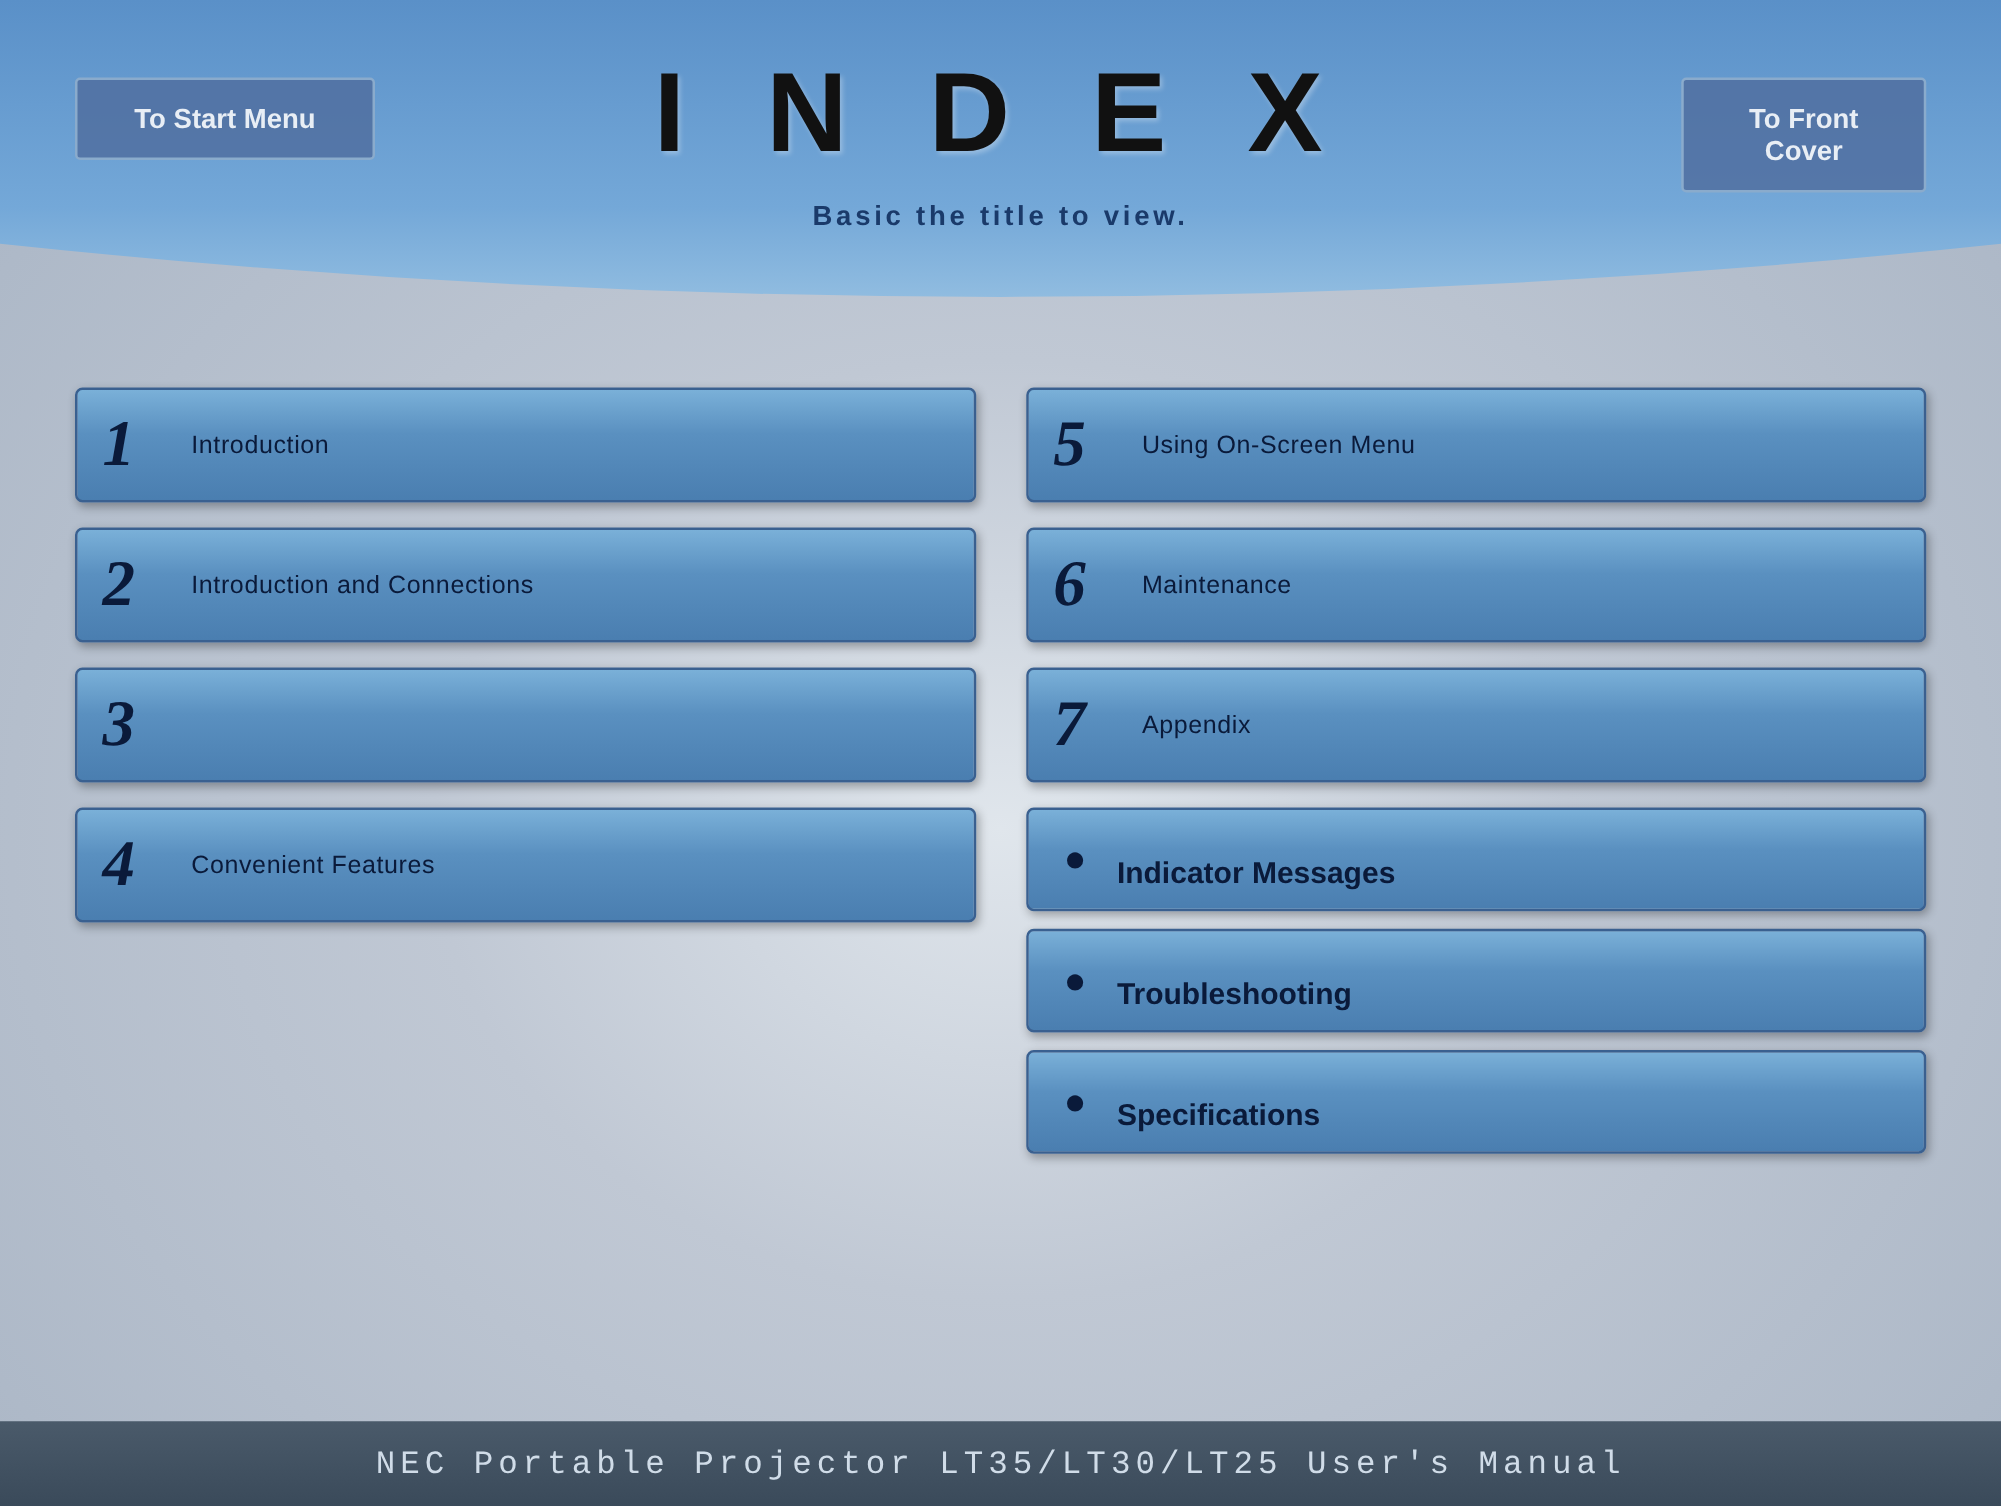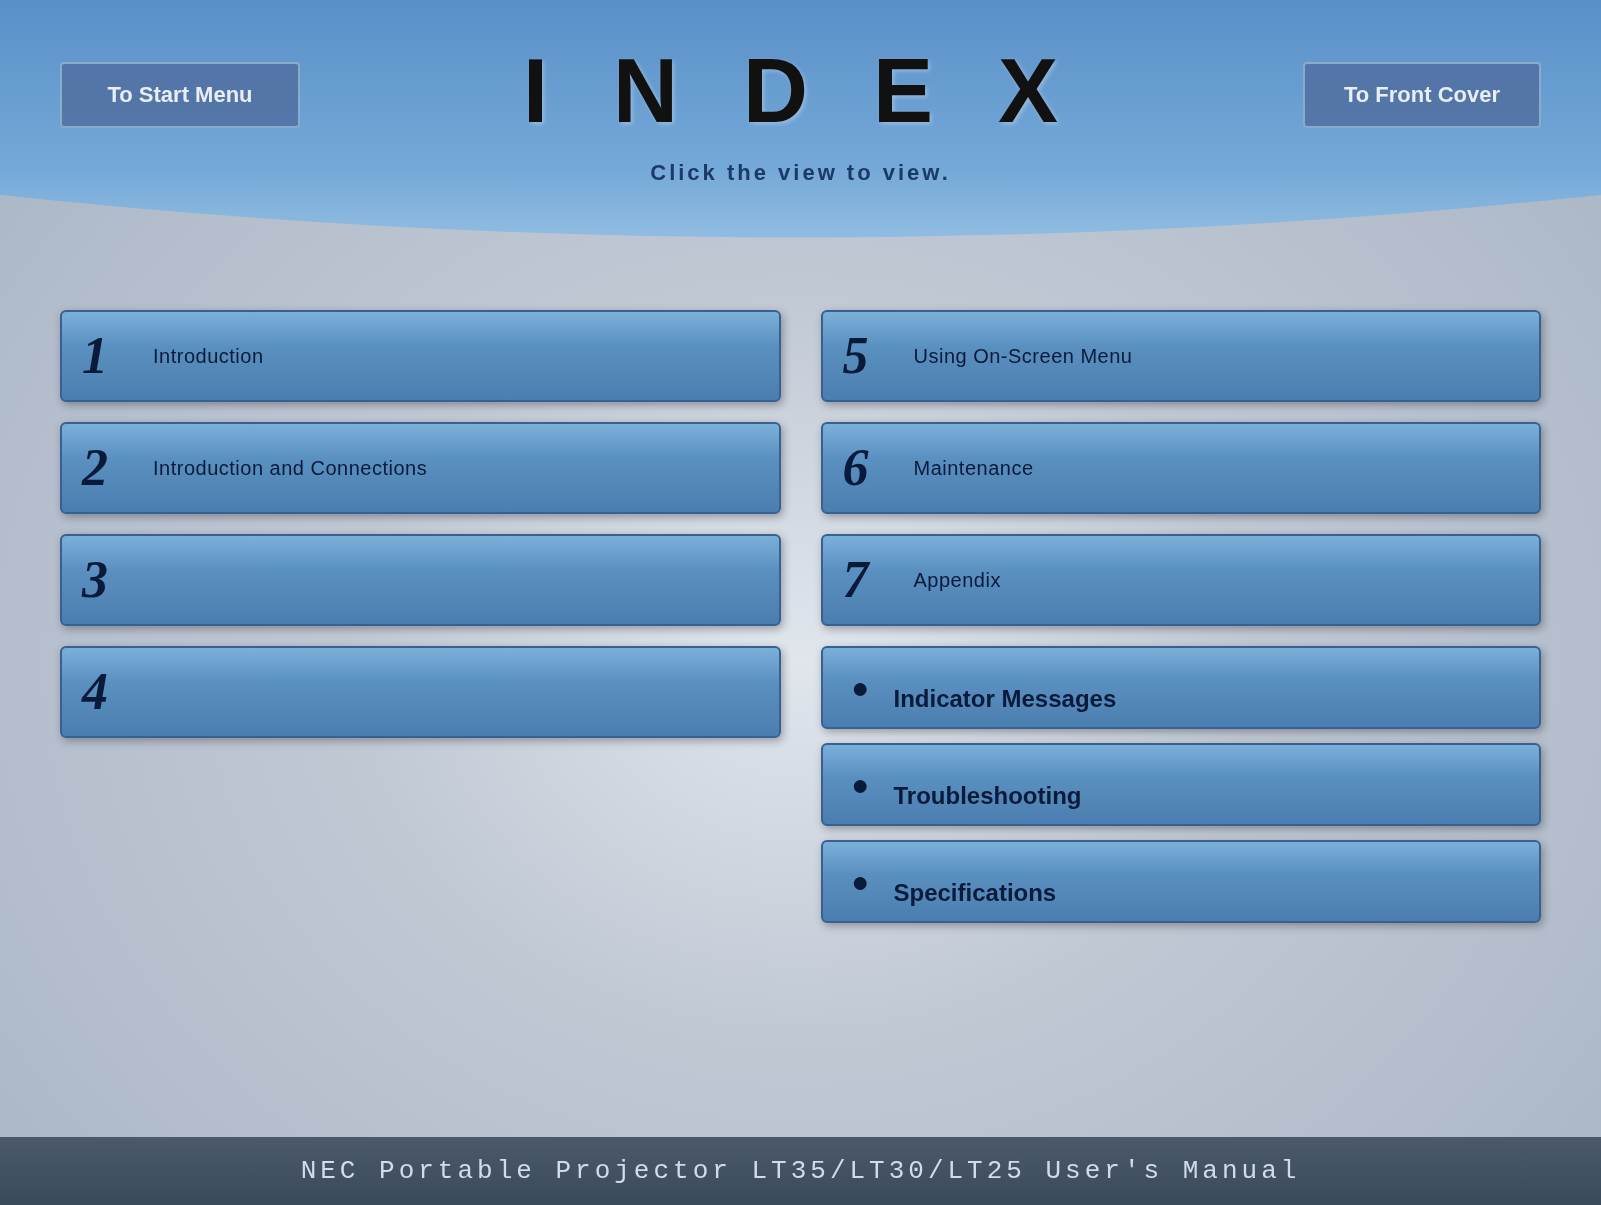--- a/index.html
+++ b/index.html
@@ -58,21 +58,21 @@
       top: 62px;
       right: 60px;
       z-index: 10;
       background: rgba(80, 110, 160, 0.85);
       border: 2px solid #8aabcc;
       color: #e8eef5;
       font-size: 22px;
       font-weight: bold;
       padding: 18px 30px;
       cursor: pointer;
-      width: 238px;
+      width: 196px;
       text-align: center;
       border-radius: 4px;
     }
 
     
     .index-title {
       position: absolute;
       top: 40px;
       left: 50%;
       transform: translateX(-50%);
@@ -224,21 +224,21 @@
       <stop offset="100%" stop-color="#90bce0"></stop>
     </linearGradient>
   </defs>
   <path d="M0,0 L1601,0 L1601,195 Q800,280 0,195 Z" fill="url(#headerGrad)"></path>
 </svg>
 
 <button class="btn-start-menu">To Start Menu</button>
 
 <div class="index-title">I N D E X</div>
 
-<div class="index-subtitle">Click the view to view.</div>
+<div class="index-subtitle">Basic the title to view.</div>
 
 <button class="btn-front-cover">To Front Cover</button>
 
 <div class="content-area">
 
   <div class="column">
 
     <a class="menu-item" href="#">
       <span class="menu-number">1</span>
       <span class="menu-label">Introduction</span>
@@ -248,20 +248,21 @@
       <span class="menu-number">2</span>
       <span class="menu-label">Introduction and Connections</span>
     </a>
 
     <a class="menu-item" href="#">
       <span class="menu-number">3</span>
     </a>
 
     <a class="menu-item" href="#">
       <span class="menu-number">4</span>
+      <span class="menu-label">Convenient Features</span>
     </a>
 
   </div>
 
   <div class="column">
 
     <a class="menu-item" href="#">
       <span class="menu-number">5</span>
       <span class="menu-label">Using On-Screen Menu</span>
     </a>

